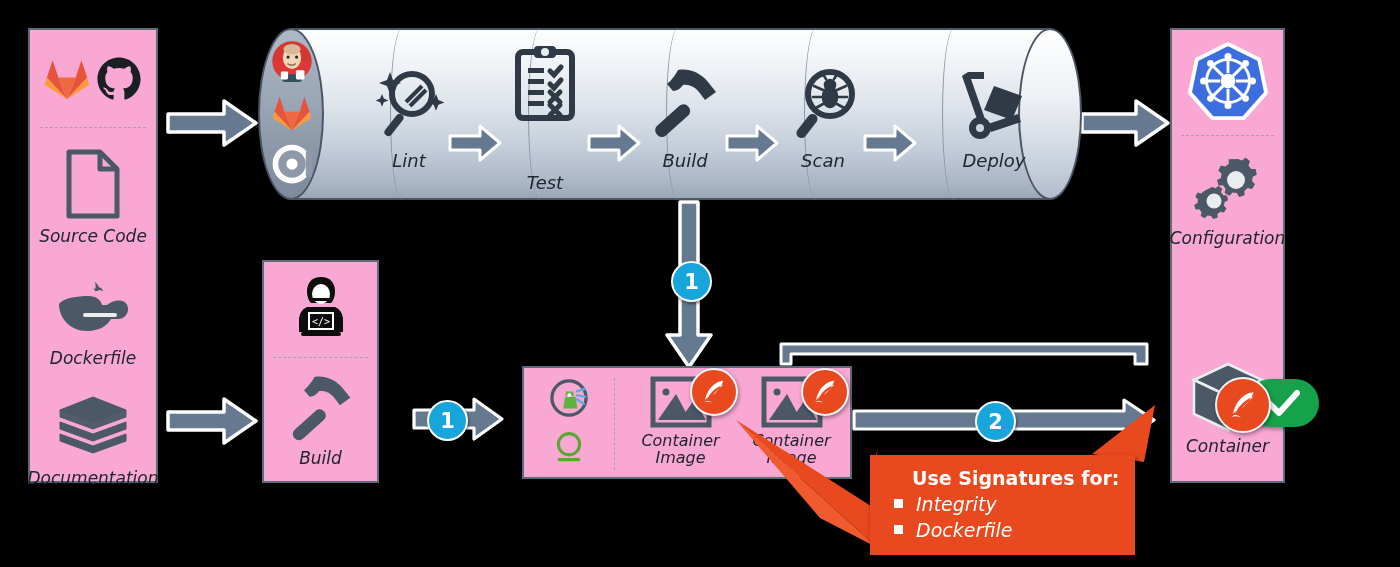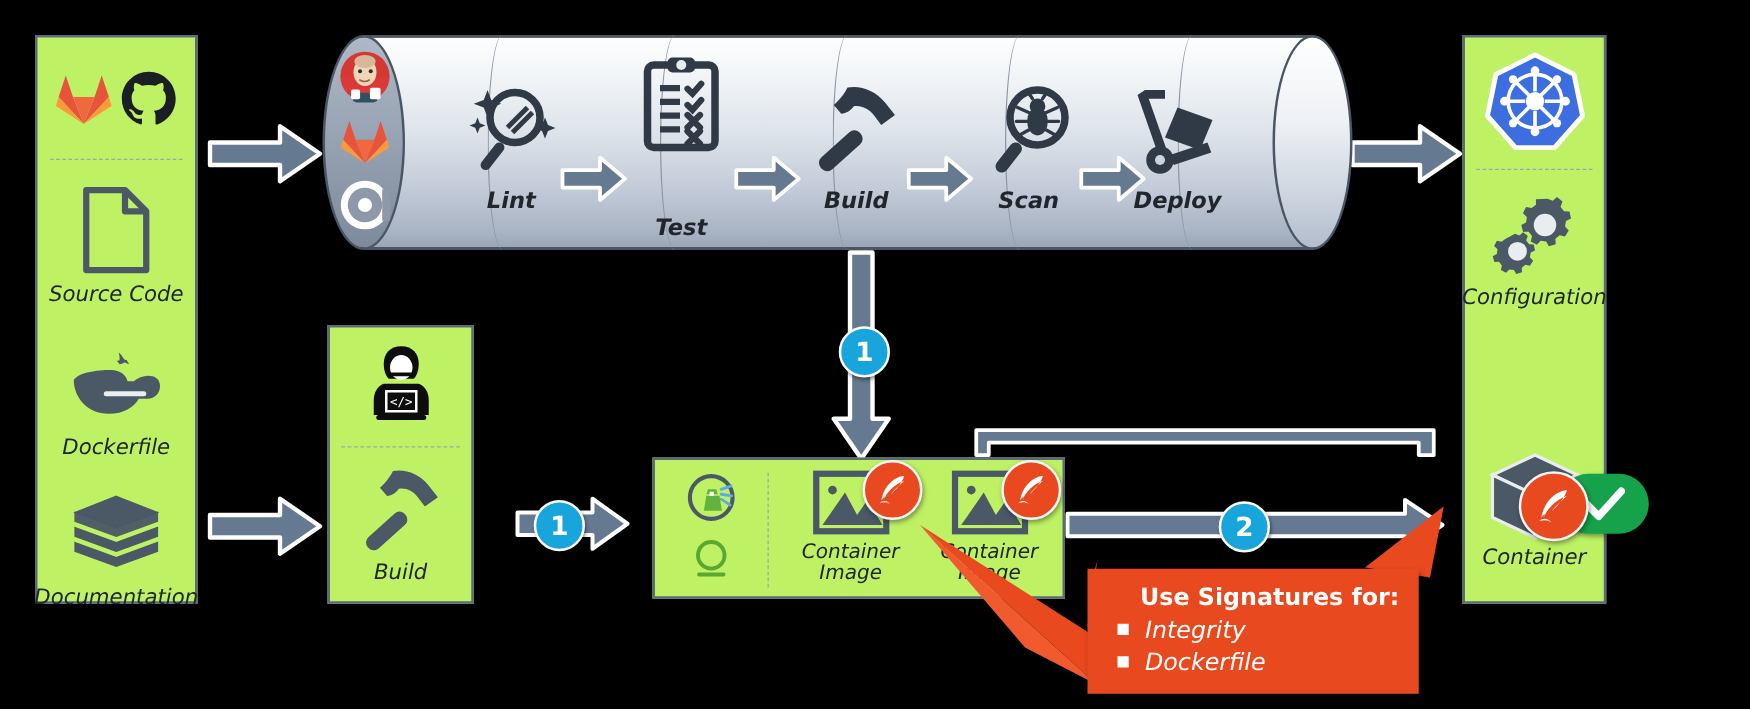--- a/index.html
+++ b/index.html
@@ -1,21 +1,21 @@
 <!DOCTYPE html>
 <html><head>
 <meta charset="utf-8">
 <style>
   html,body{margin:0;padding:0;background:#000;}
   body{width:1400px;height:567px;position:relative;overflow:hidden;
        font-family:"DejaVu Sans","Liberation Sans",sans-serif;}
   .stage{position:absolute;left:0;top:0;width:1400px;height:567px;background:#000;}
 
   
-  .panel{position:absolute;background:#bef264;border:2px solid #5c6b7a;
+  .panel{position:absolute;background:#f9a8d4;border:2px solid #5c6b7a;
          box-shadow:2px 2px 4px rgba(0,0,0,.45);box-sizing:border-box;}
   .cell{position:absolute;left:0;width:100%;display:flex;flex-direction:column;
         align-items:center;justify-content:flex-start;}
   .cell .ic{display:flex;align-items:center;justify-content:center;}
   .lbl{font-style:italic;color:#20262c;text-align:center;line-height:1.05;
        font-size:17px;white-space:nowrap;}
   .dashed{position:absolute;left:8%;width:84%;border-top:1px dashed #9aa6b2;}
 
   
   .barrow{position:absolute;}
@@ -28,21 +28,21 @@
      border-top:2px solid #4a5664;border-bottom:2px solid #4a5664;box-sizing:border-box;}
   .cyl-cap-l{position:absolute;left:0px;top:0;width:66px;height:172px;border-radius:50%;
      background:linear-gradient(to bottom,#aeb8c6 0%,#99a4b4 45%,#7d8a9b 100%);
      border:2px solid #4a5664;box-sizing:border-box;z-index:3;}
   .cyl-cap-r{position:absolute;left:760px;top:0;width:64px;height:172px;border-radius:50%;
      background:linear-gradient(to bottom,#ffffff 0%,#eef1f5 40%,#cdd5e0 75%,#b2bccb 100%);
      border:2px solid #4a5664;box-sizing:border-box;z-index:2;}
   .seg-div{position:absolute;top:0;width:24px;height:172px;border-left:1.5px solid #8b96a5;
      border-radius:50%;box-sizing:border-box;}
   .stage-cell{position:absolute;top:0;height:172px;display:flex;flex-direction:column;
-     align-items:center;justify-content:center;z-index:4;font-weight:bold;}
+     align-items:center;justify-content:center;z-index:4;}
   .stage-cell .sic{height:86px;display:flex;align-items:flex-end;justify-content:center;}
   .stage-cell .slbl{font-style:italic;font-size:18px;color:#20262c;margin-top:6px;}
 
   
   .badge{position:absolute;border-radius:50%;background:#18a5dc;border:2px solid #fff;
      color:#fff;font-weight:bold;display:flex;align-items:center;justify-content:center;
      box-shadow:1px 2px 3px rgba(0,0,0,.45);z-index:20;}
 
   
   #registry{left:522px;top:366px;width:330px;height:113px;}
@@ -274,21 +274,21 @@
       </span>
       <span class="slbl">Scan</span>
     </div>
 
     <div class="barrow" style="left:605px;top:95px;z-index:5;">
       <svg width="54" height="40" viewBox="0 0 54 40">
         <path d="M2 13 H32 V3 L52 20 L32 37 V27 H2 Z" fill="#657a91" stroke="#ffffff" stroke-width="3" stroke-linejoin="round"></path>
       </svg>
     </div>
 
-    <div class="stage-cell" style="left:624px;width:120px;">
+    <div class="stage-cell" style="left:676px;width:120px;">
       <span class="sic">
         <svg width="80" height="78" viewBox="0 0 80 78">
           <g fill="#2f3a46">
             <path d="M14 6 h16 v7 h-13 l14 40 -7 3 -16 -46z"></path>
             <path d="M40 20 l28 10 -10 24 -28 -10z"></path>
             <circle cx="26" cy="62" r="11"></circle>
             <circle cx="26" cy="62" r="4" fill="#cbd3de"></circle>
             <path d="M34 58 l30 -10 3 8 -30 10z"></path>
           </g>
         </svg>

